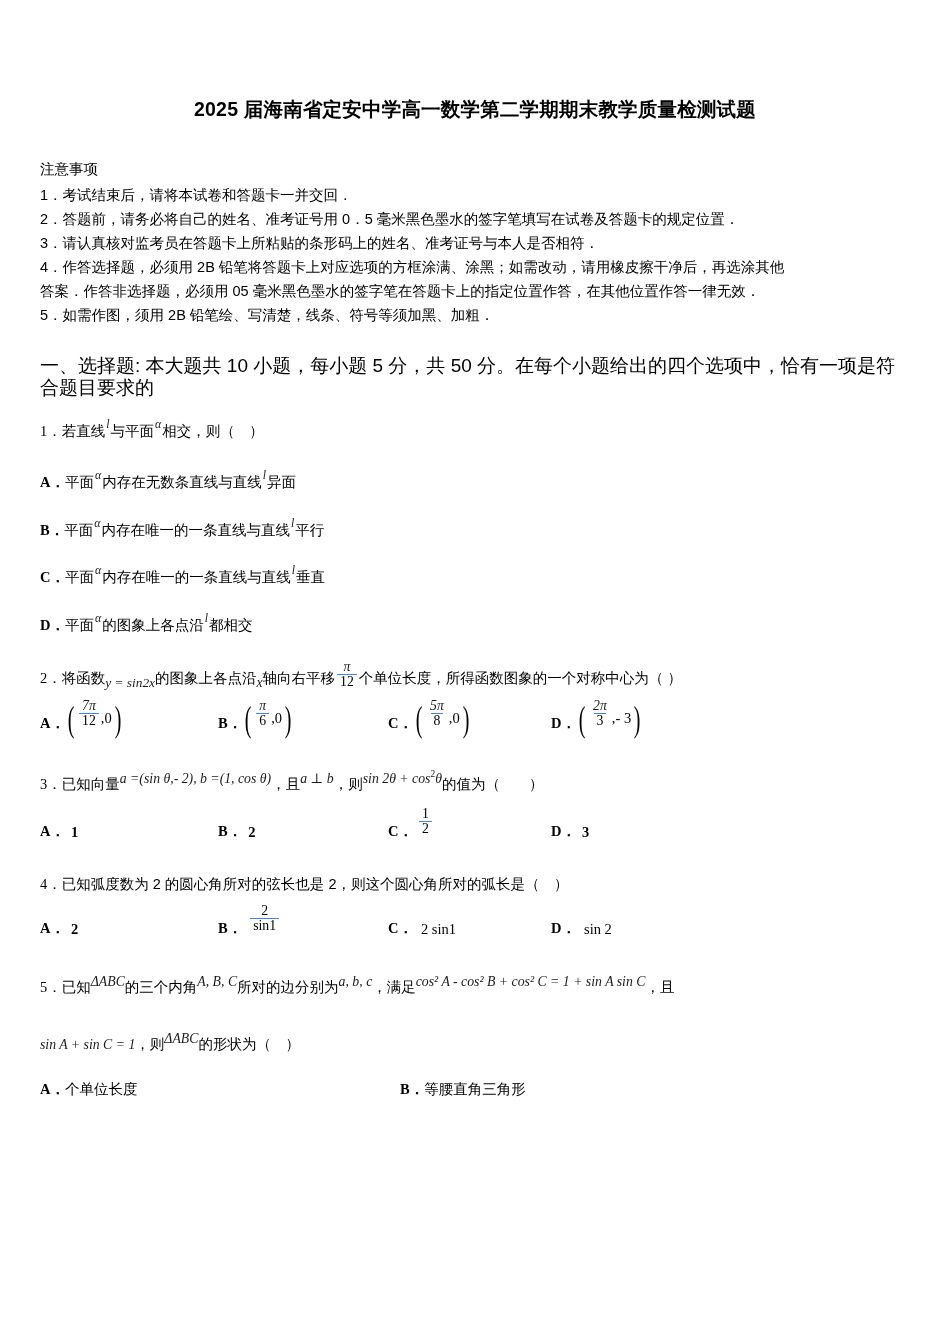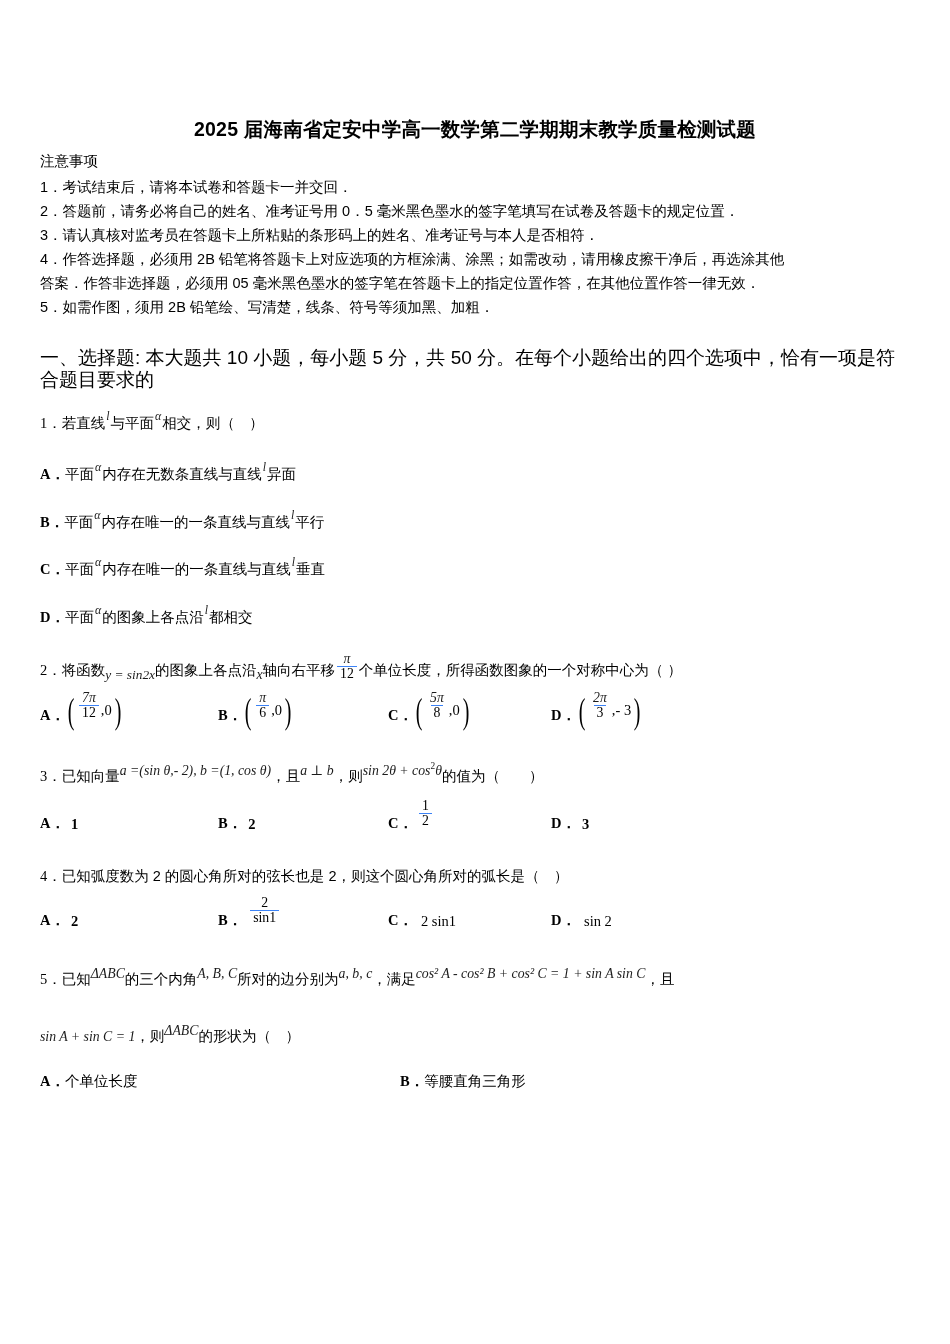--- a/index.html
+++ b/index.html
@@ -13,32 +13,32 @@
     overflow: hidden;
   }
   .page {
     position: relative;
     width: 950px;
     height: 1344px;
     padding: 0;
   }
   .doc-title {
     position: absolute;
-    top: 116px;
+    top: 96px;
     left: 0;
     width: 950px;
     text-align: center;
     font-family: "Liberation Sans", "DejaVu Sans", sans-serif;
     font-weight: bold;
     font-size: 19.5px;
     letter-spacing: 0.2px;
   }
   .body-area {
     position: absolute;
-    top: 152px;
+    top: 160px;
     left: 40px;
     width: 872px;
   }
   .notice-head {
     font-size: 14.5px;
     font-weight: normal;
     margin-bottom: 4px;
     font-family: "Liberation Sans", "DejaVu Sans", sans-serif;
   }
   .notice-line {

